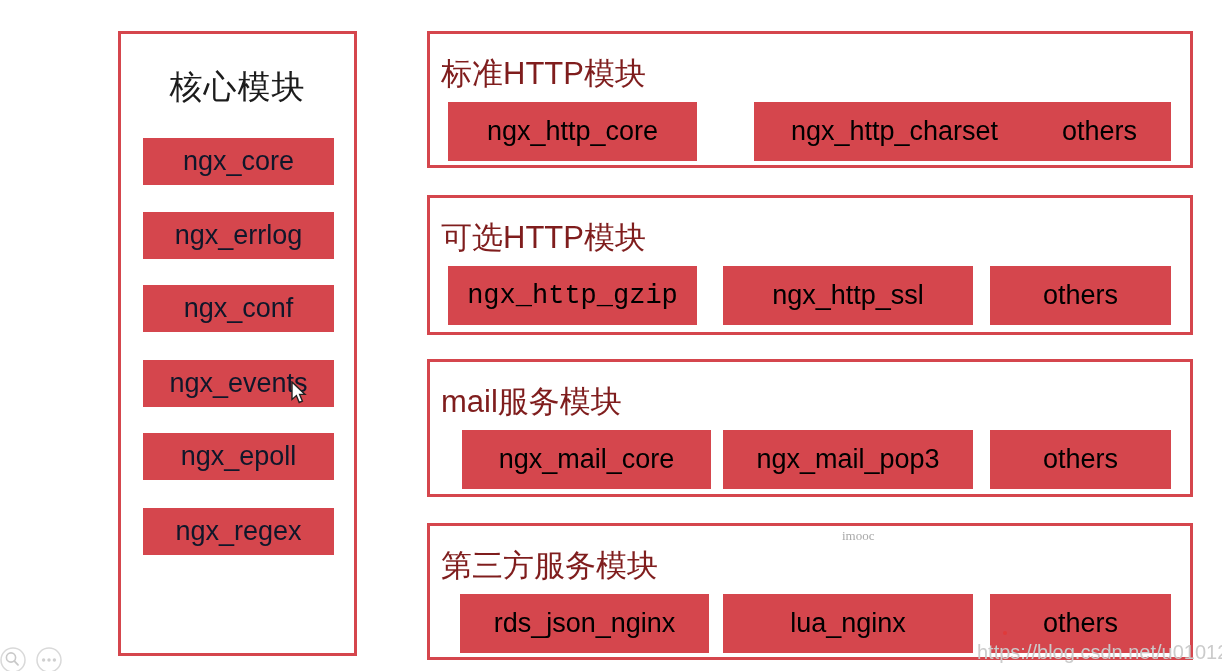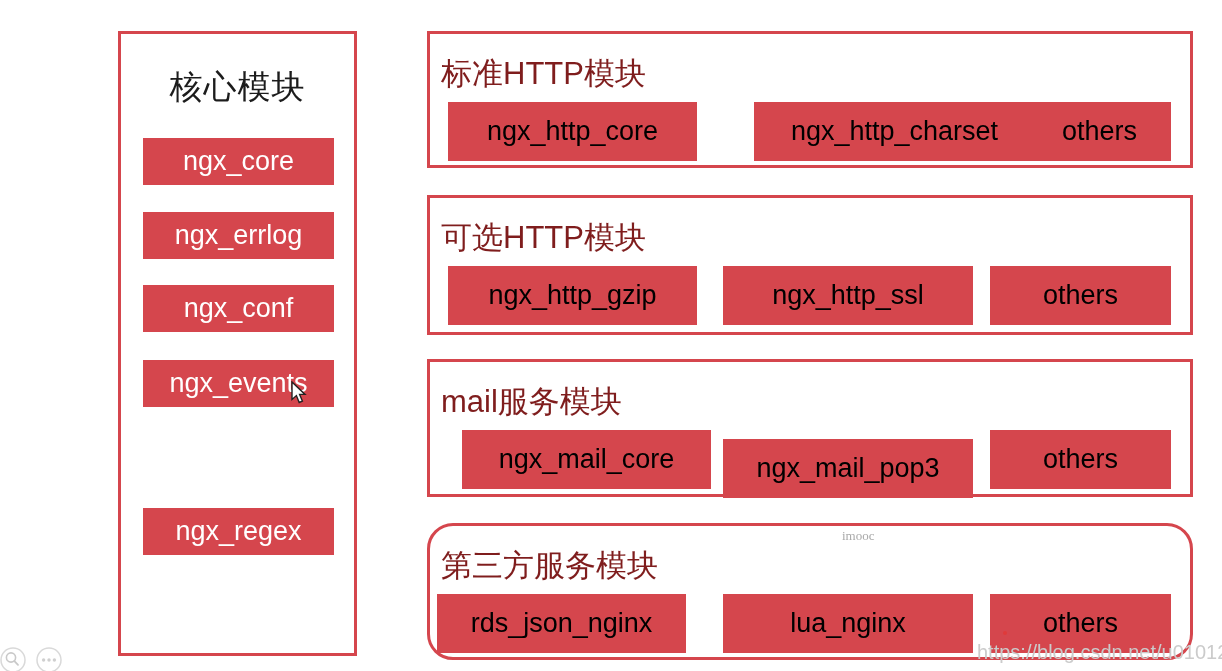--- a/index.html
+++ b/index.html
@@ -22,59 +22,59 @@
     margin-top:31px;
     text-align:center;
     font-size:33px;
     color:#1c1c1c;
     letter-spacing:1px;
   }
   .core-btn {
     position:absolute;
     left:22px; width:191px; height:47px;
     background:#d5464d;
-    color:#ffffff;
+    color:#0f172a;
     font-size:27px;
     display:flex; align-items:center; justify-content:center;
   }
   
   .group {
     position:absolute; left:427px; width:766px;
     border:3px solid #d5464d;
     box-sizing:border-box;
     background:#ffffff;
   }
   #group-0 { top:31px;  height:137px; }
   #group-1 { top:195px; height:140px; }
   #group-2 { top:359px; height:138px; }
-  #group-3 { top:523px; height:137px;border-radius:26px; }
+  #group-3 { top:523px; height:137px; }
   .group-title {
     margin-top:19px;
     font-size:31px;
     color:#7f1d1d;
     padding-left:11px;
   }
   .grp-btn {
     position:absolute; top:68px; height:59px;
     background:#d5464d;
     color:#000000;
     font-size:27px;
     display:flex; align-items:center; justify-content:center;
   }
   
   #group-0 .b0 { left:18px;  width:249px; }
   #group-0 .b1 { left:293px; width:281px;margin-left:31px; }
   #group-0 .b2 { left:598px; width:143px; }
-  #group-1 .b0 { left:18px;  width:249px; }
+  #group-1 .b0 { left:18px;  width:249px;font-family:Liberation Mono, monospace; }
   #group-1 .b1 { left:293px; width:250px; }
   #group-1 .b2 { left:560px; width:181px; }
   #group-2 .b0 { left:32px;  width:249px; }
-  #group-2 .b1 { left:293px; width:250px;margin-top:9px; }
+  #group-2 .b1 { left:293px; width:250px; }
   #group-2 .b2 { left:560px; width:181px; }
-  #group-3 .b0 { left:7px;  width:249px; }
+  #group-3 .b0 { left:30px;  width:249px; }
   #group-3 .b1 { left:293px; width:250px; }
   #group-3 .b2 { left:560px; width:181px; }
   
   .wm-imooc {
     position:absolute; left:842px; top:528px;
     font-size:13px; color:#a9a9a9;
     z-index:12;
     font-family:Liberation Serif, serif;
   }
   .wm-url {
@@ -93,20 +93,21 @@
 </style>
 </head>
 <body>
 
 <div class="core-panel">
   <div class="core-title">核心模块</div>
   <div class="core-btn" style="top:104px">ngx_core</div>
   <div class="core-btn" style="top:178px">ngx_errlog</div>
   <div class="core-btn" style="top:326px">ngx_events</div>
   <div class="core-btn" style="top:251px">ngx_conf</div>
+  <div class="core-btn" style="top:399px">ngx_epoll</div>
   <div class="core-btn" style="top:474px">ngx_regex</div>
 </div>
 
 <div class="group" id="group-0">
   <div class="group-title">标准HTTP模块</div>
   <div class="grp-btn b0">ngx_http_core</div>
   <div class="grp-btn b1">ngx_http_charset</div>
   <div class="grp-btn b2">others</div>
 </div>
 

